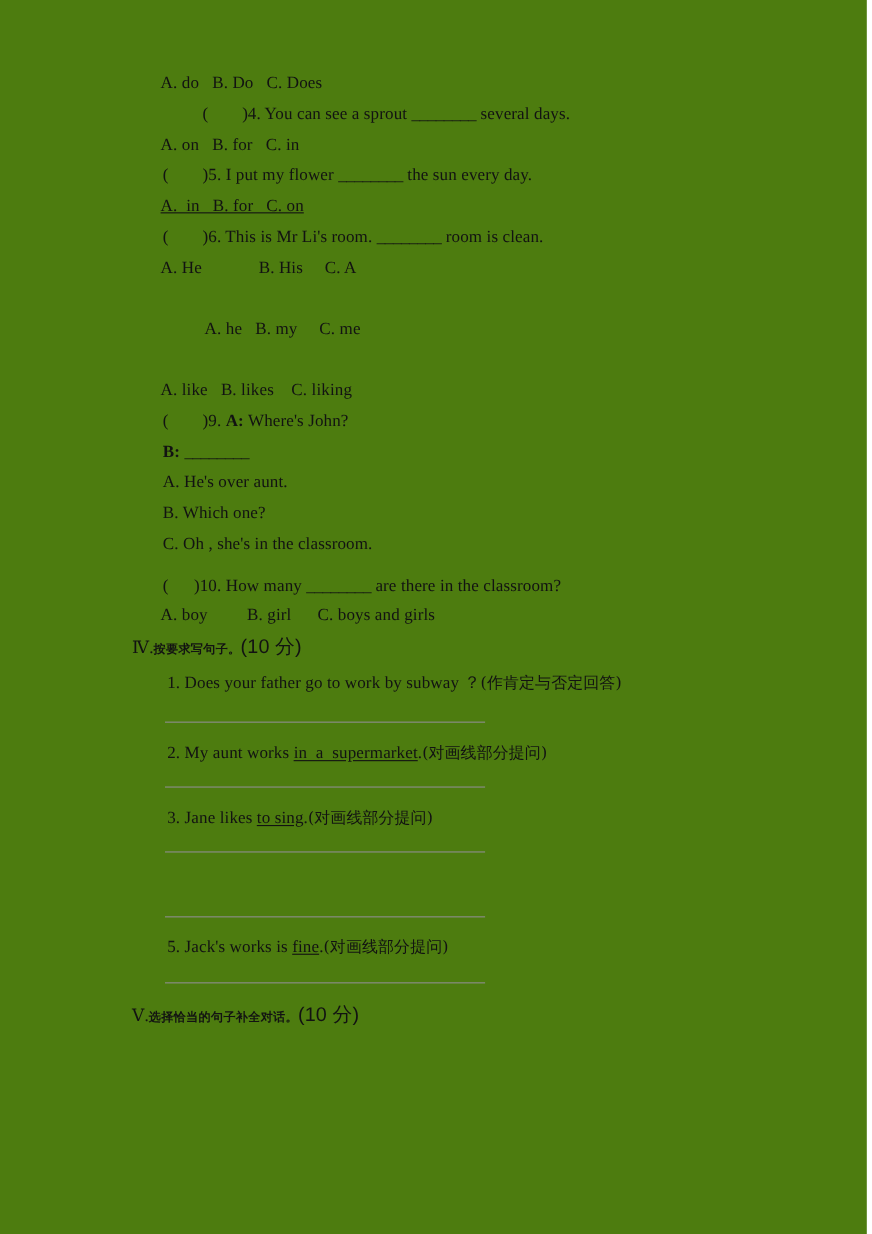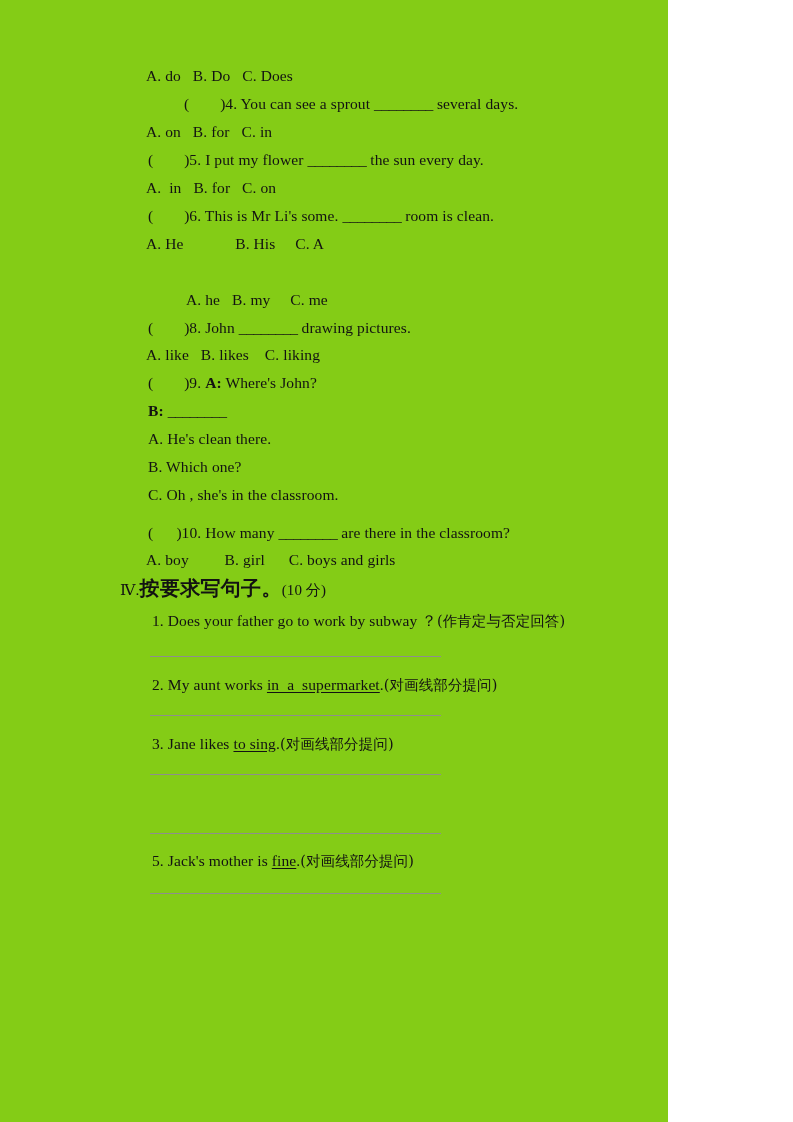--- a/index.html
+++ b/index.html
@@ -14,23 +14,23 @@
     position: relative;
     font-family: "Liberation Serif", "DejaVu Serif", serif;
     color: #111111;
     overflow: hidden;
   }
 
   .page {
     position: absolute;
     left: 0;
     top: 0;
-    width: 668px;
+    width: 788px;
     height: 1122px;
-    background: #84cc16;
+    background: #4d7c0f;
   }
 
   
   .line {
     position: absolute;
     white-space: pre;
     font-size: 15.5px;
     line-height: 20px;
     color: #121212;
     letter-spacing: 0.1px;
@@ -62,31 +62,31 @@
   .brk { letter-spacing: 0px; }
 
   
   .cn {
     font-family: "DejaVu Serif", "Liberation Serif", serif;
     font-size: 14.5px;
   }
   .cn-head {
     font-family: "DejaVu Sans", "Liberation Sans", sans-serif;
     font-weight: bold;
-    font-size: 20px;
+    font-size: 11px;
     letter-spacing: 0.3px;
   }
   .roman {
     font-family: "Liberation Serif", "DejaVu Serif", serif;
     font-size: 15.5px;
     font-weight: normal;
   }
   .marks {
-    font-family: Liberation Serif, serif;
-    font-size: 15px;
+    font-family: Liberation Sans, sans-serif;
+    font-size: 18px;
     font-weight: normal;
     margin-top: 12px;
   }
 
   
   .rule {
     position: absolute;
     left: 150px;
     width: 291px;
     height: 0;
@@ -97,51 +97,51 @@
 <body>
 
 <div class="page">
 
   <div class="line ind-opt" style="top:66px;">A. do   B. Do   C. Does</div>
 
   <div class="line ind-q" style="top:94px;margin-left:36px;"><span class="brk">(        )</span><span>4.</span><span> You can see a sprout </span><span class="blank">________</span><span> several days.</span></div>
   <div class="line ind-opt" style="top:122px;">A. on   B. for   C. in</div>
 
   <div class="line ind-q" style="top:150px;"><span class="brk">(        )</span><span>5.</span><span> I put my flower </span><span class="blank">________</span><span> the sun every day.</span></div>
-  <div class="line ind-opt" style="top:178px;">A.  in   B. for   C. on</div>
+  <div class="line ind-opt" style="top:178px;text-decoration:underline;">A.  in   B. for   C. on</div>
 
-  <div class="line ind-q" style="top:206px;"><span class="brk">(        )</span><span>6.</span><span> This is Mr Li's some. </span><span class="blank">________</span><span> room is clean.</span></div>
+  <div class="line ind-q" style="top:206px;"><span class="brk">(        )</span><span>6.</span><span> This is Mr Li's room. </span><span class="blank">________</span><span> room is clean.</span></div>
   <div class="line ind-opt" style="top:234px;">A. He             B. His     C. A</div>
 
   <div class="line ind-opt-deep" style="top:290px;">A. he   B. my     C. me</div>
 
-  <div class="line ind-q" style="top:318px;"><span class="brk">(        )</span><span>8.</span><span> John </span><span class="blank">________</span><span> drawing pictures.</span></div>
   <div class="line ind-opt" style="top:345px;">A. like   B. likes    C. liking</div>
 
   <div class="line ind-q" style="top:373px;"><span class="brk">(        )</span><span>9.</span><span> </span><span class="bold">A:</span><span> Where's John?</span></div>
 
   <div class="line ind-sub" style="top:401px;"><span class="bold">B:</span><span> </span><span class="blank">________</span></div>
 
-  <div class="line ind-sub" style="top:429px;">A. He's clean there.</div>
+  <div class="line ind-sub" style="top:429px;">A. He's over aunt.</div>
   <div class="line ind-sub" style="top:457px;">B. Which one?</div>
   <div class="line ind-sub" style="top:485px;">C. Oh , she's in the classroom.</div>
 
   <div class="line ind-q" style="top:523px;"><span class="brk">(      )</span><span>10.</span><span> How many </span><span class="blank">________</span><span> are there in the classroom?</span></div>
   <div class="line ind-opt" style="top:550px;">A. boy         B. girl      C. boys and girls</div>
 
   <div class="line ind-head" style="top:578px;"><span class="roman">Ⅳ</span><span class="roman">.</span><span class="cn-head">按要求写句子。</span><span class="marks">(10 分)</span></div>
 
   <div class="line ind-item" style="top:611px;"><span>1.</span><span> Does your father go to work by subway ？</span><span class="uline"></span><span></span><span class="cn">(作肯定与否定回答)</span></div>
   <div class="rule" style="top:656px;"></div>
 
   <div class="line ind-item" style="top:675px;"><span>2.</span><span> My aunt works </span><span class="uline">in  a  supermarket</span><span>.</span><span class="cn">(对画线部分提问)</span></div>
   <div class="rule" style="top:715px;"></div>
 
   <div class="line ind-item" style="top:734px;"><span>3.</span><span> Jane likes </span><span class="uline">to sing</span><span>.</span><span class="cn">(对画线部分提问)</span></div>
   <div class="rule" style="top:774px;"></div>
 
   <div class="rule" style="top:833px;"></div>
 
-  <div class="line ind-item" style="top:851px;"><span>5.</span><span> Jack's mother is </span><span class="uline">fine</span><span>.</span><span class="cn">(对画线部分提问)</span></div>
+  <div class="line ind-item" style="top:851px;"><span>5.</span><span> Jack's works is </span><span class="uline">fine</span><span>.</span><span class="cn">(对画线部分提问)</span></div>
   <div class="rule" style="top:893px;"></div>
 
+  <div class="line ind-head" style="top:912px;"><span class="roman">Ⅴ</span><span class="roman">.</span><span class="cn-head">选择恰当的句子补全对话。</span><span class="marks">(10 分)</span></div>
 
 </div>
 
 </body></html>

